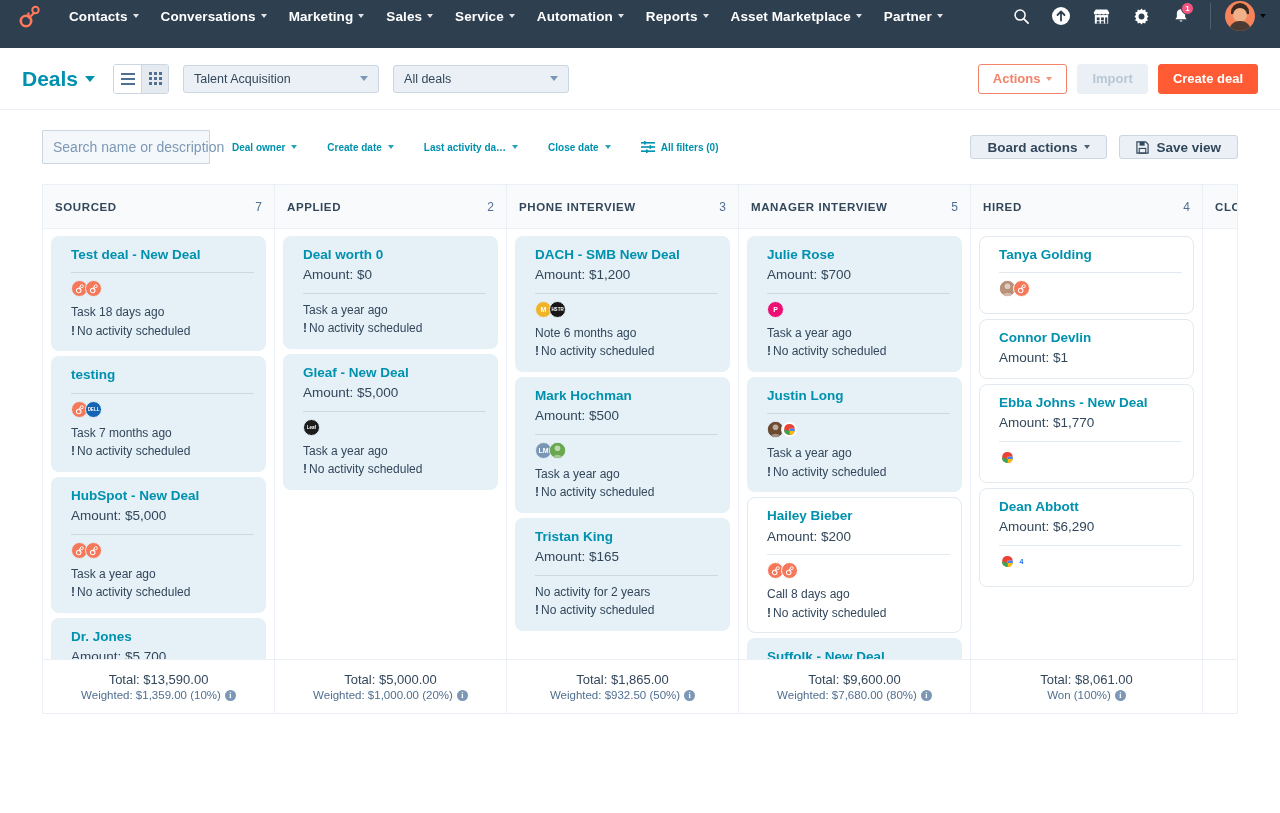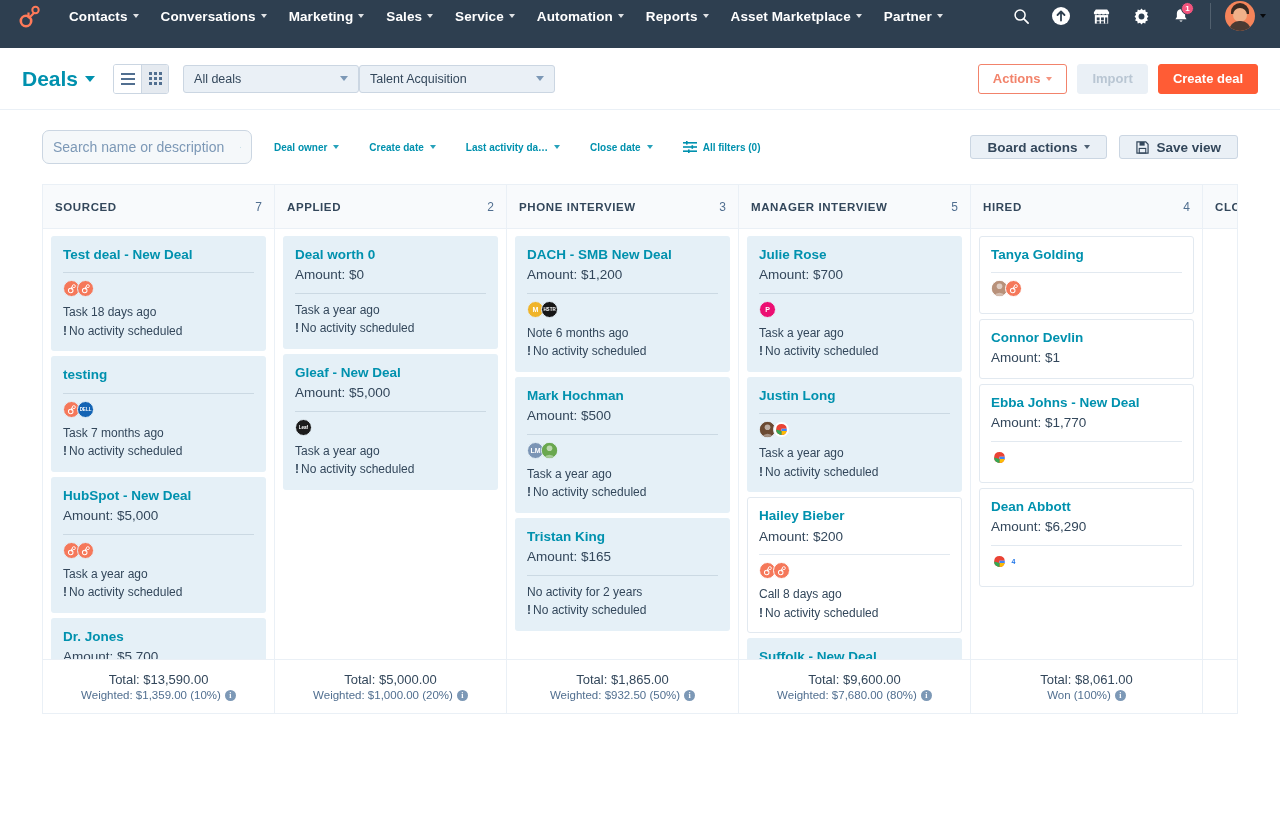--- a/index.html
+++ b/index.html
@@ -92,22 +92,22 @@
   .btn-ghost-orange { border:1px solid #f2836b; color:#f2836b; background:#fff; gap:6px;}
   .btn-ghost-orange .caret { border-top-color:#f2836b; }
   .btn-disabled { background:#eaf0f6; color:#b9c6d3; border:1px solid #eaf0f6; cursor:default;}
   .btn-primary { background:#ff5c35; color:#fff; border:1px solid #ff5c35; }
 
   
   .filterbar {
     height:74px; background:#fff; display:flex; align-items:center; padding:0 42px;
   }
   .search-box {
-    width:210px; height:34px; background:#f5f8fa; border:1px solid #cbd6e2;
-    border-radius:7px; display:flex; align-items:center; padding:0 10px; gap:6px;
+    width:168px; height:34px; background:#f5f8fa; border:1px solid #cbd6e2;
+    border-radius:1px; display:flex; align-items:center; padding:0 10px; gap:6px;
     margin-right:22px;
   }
   .search-box input {
     border:none; background:transparent; outline:none; flex:1;
     font-size:14px; color:#33475b; font-family:"Liberation Sans", sans-serif;
   }
   .search-box input::placeholder { color:#7c98b6; }
   .filter-link {
     color:#0091ae; font-size:10px; font-weight:700; cursor:pointer;
     display:flex; align-items:center; gap:6px; margin-right:30px; white-space:nowrap;
@@ -131,21 +131,21 @@
   .column:last-child { border-right:none; }
   .col-header {
     height:44px; background:#f8fafc; border-bottom:1px solid #eaf0f6;
     display:flex; align-items:center; padding:0 12px;
   }
   .col-name { font-size:11.5px; font-weight:700; color:#33475b; letter-spacing:.6px; }
   .col-count { margin-left:auto; font-size:12px; color:#516f90; }
   .col-body { flex:1; padding:7px 8px 0 8px; overflow:hidden; }
 
   .card {
-    background:#e5f0f7; border-radius:3px; padding:9px 11px 10px 11px;
+    background:#e5f0f7; border-radius:8px; padding:9px 11px 10px 19px;
     margin-bottom:5px; cursor:pointer; border:1px solid transparent;
   }
   .card.white { background:#fff; border:1px solid #e2e9f0; }
   .card-title { color:#0091ae; font-size:13.5px; font-weight:700; line-height:1.35; }
   .card-amount { color:#33475b; font-size:13.5px; line-height:1.45; margin-top:1px;}
   .card-sep { height:1px; background:#cbd9e3; margin:8px 0 7px 0; }
   .card.white .card-sep { background:#e2e9f0; }
   .avatars { display:flex; margin-bottom:6px; }
   .ava {
     width:17px;height:17px;border-radius:50%; flex:none;
@@ -300,27 +300,27 @@
         <rect x="0" y="5" width="3" height="3" fill="#516f90"></rect>
           <rect x="5" y="5" width="3" height="3" fill="#516f90"></rect>
           <rect x="10" y="5" width="3" height="3" fill="#516f90"></rect>
         <rect x="0" y="10" width="3" height="3" fill="#516f90"></rect>
           <rect x="5" y="10" width="3" height="3" fill="#516f90"></rect>
           <rect x="10" y="10" width="3" height="3" fill="#516f90"></rect>
       </svg>
     </div>
   </div>
 
+  <div class="sel" id="pipeline-select">
+    <span class="lbl">Talent Acquisition</span>
+    <i class="sel-caret"></i>
+  </div>
+
   <div class="sel" id="dealsfilter-select">
     <span class="lbl">All deals</span>
-    <i class="sel-caret"></i>
-  </div>
-
-  <div class="sel" id="pipeline-select">
-    <span class="lbl">Talent Acquisition</span>
     <i class="sel-caret"></i>
   </div>
 
   <div class="sub-right">
     <div class="btn btn-ghost-orange">
       <span>Actions</span>
       <i class="caret"></i>
     </div>
     <div class="btn btn-disabled">
       <span>Import</span>

